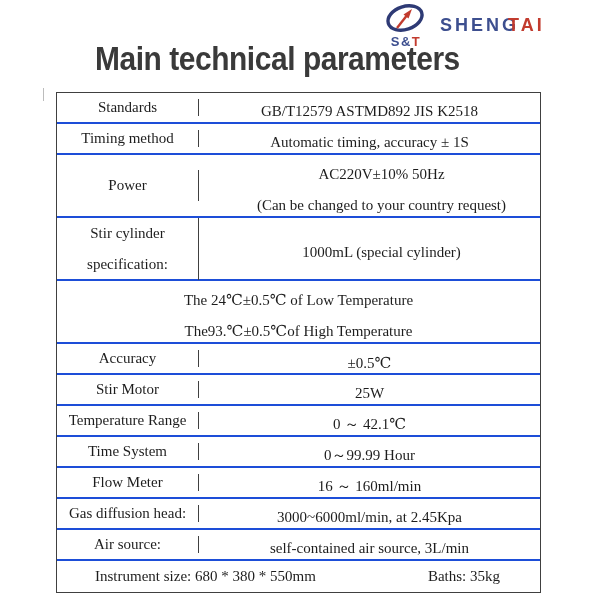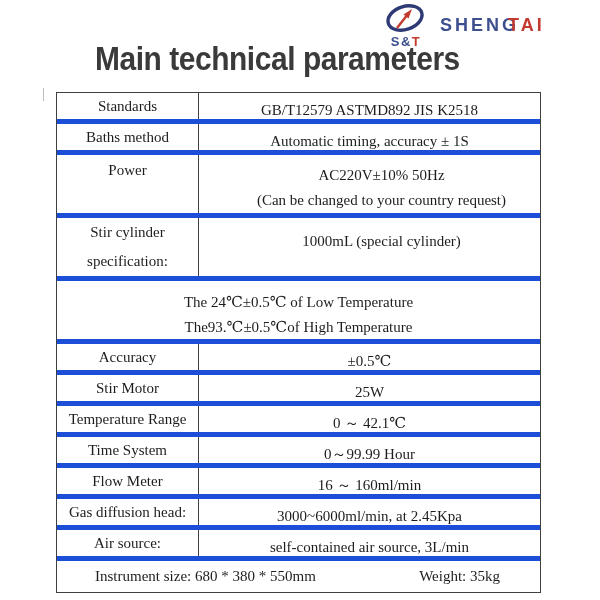--- a/index.html
+++ b/index.html
@@ -32,21 +32,21 @@
     font-weight:700;font-size:34px;color:#3a3a3a;letter-spacing:-0.5px;
     transform:scaleX(0.88);transform-origin:left top;white-space:nowrap;
   }
 
   
   .spec-table{
     position:absolute;left:56px;top:92px;width:485px;height:501px;
     border:1px solid #404040;box-sizing:border-box;
     font-size:15px;color:#1d1d1d;background:#fff;
   }
-  .trow{display:flex;border-bottom:5px solid #1d4ed8;box-sizing:border-box;}
+  .trow{display:flex;border-bottom:2px solid #1d4ed8;box-sizing:border-box;align-items:center;}
   .trow:last-child{border-bottom:none;}
   .r31{height:31px;}
   .r63{height:63px;gap:24px;}
   .rfoot{height:31px;align-items:center;justify-content:space-between;padding:0 40px 0 38px;}
   .cell{box-sizing:border-box;display:flex;flex-direction:column;justify-content:flex-start;}
   .cell.label{width:142px;border-right:1px solid #404040;}
   .cell.value{flex:1;margin-top:8px;}
   .line{display:flex;align-items:center;justify-content:center;white-space:nowrap;padding:0 2px;}
   .r31 .line{flex:1;}
   .r63 .line{height:31px;}
@@ -80,21 +80,21 @@
       <div class="cell label">
           <div class="line">Standards</div>
         </div>
       <div class="cell value">
           <div class="line">GB/T12579 ASTMD892 JIS K2518</div>
         </div>
     </div>
 
     <div class="trow r31">
       <div class="cell label">
-          <div class="line">Baths method</div>
+          <div class="line">Timing method</div>
         </div>
       <div class="cell value">
           <div class="line">Automatic timing, accuracy ± 1S</div>
         </div>
     </div>
 
     <div class="trow r63">
       <div class="cell label">
           <div class="line">Power</div>
         </div>
@@ -179,17 +179,17 @@
       <div class="cell label">
           <div class="line">Air source:</div>
         </div>
       <div class="cell value">
           <div class="line">self-contained air source, 3L/min</div>
         </div>
     </div>
 
     <div class="trow rfoot">
       <span>Instrument size: 680 * 380 * 550mm</span>
-      <span>Weight: 35kg</span>
+      <span>Baths: 35kg</span>
     </div>
 
   </div>
 </div>
 
 </body></html>

